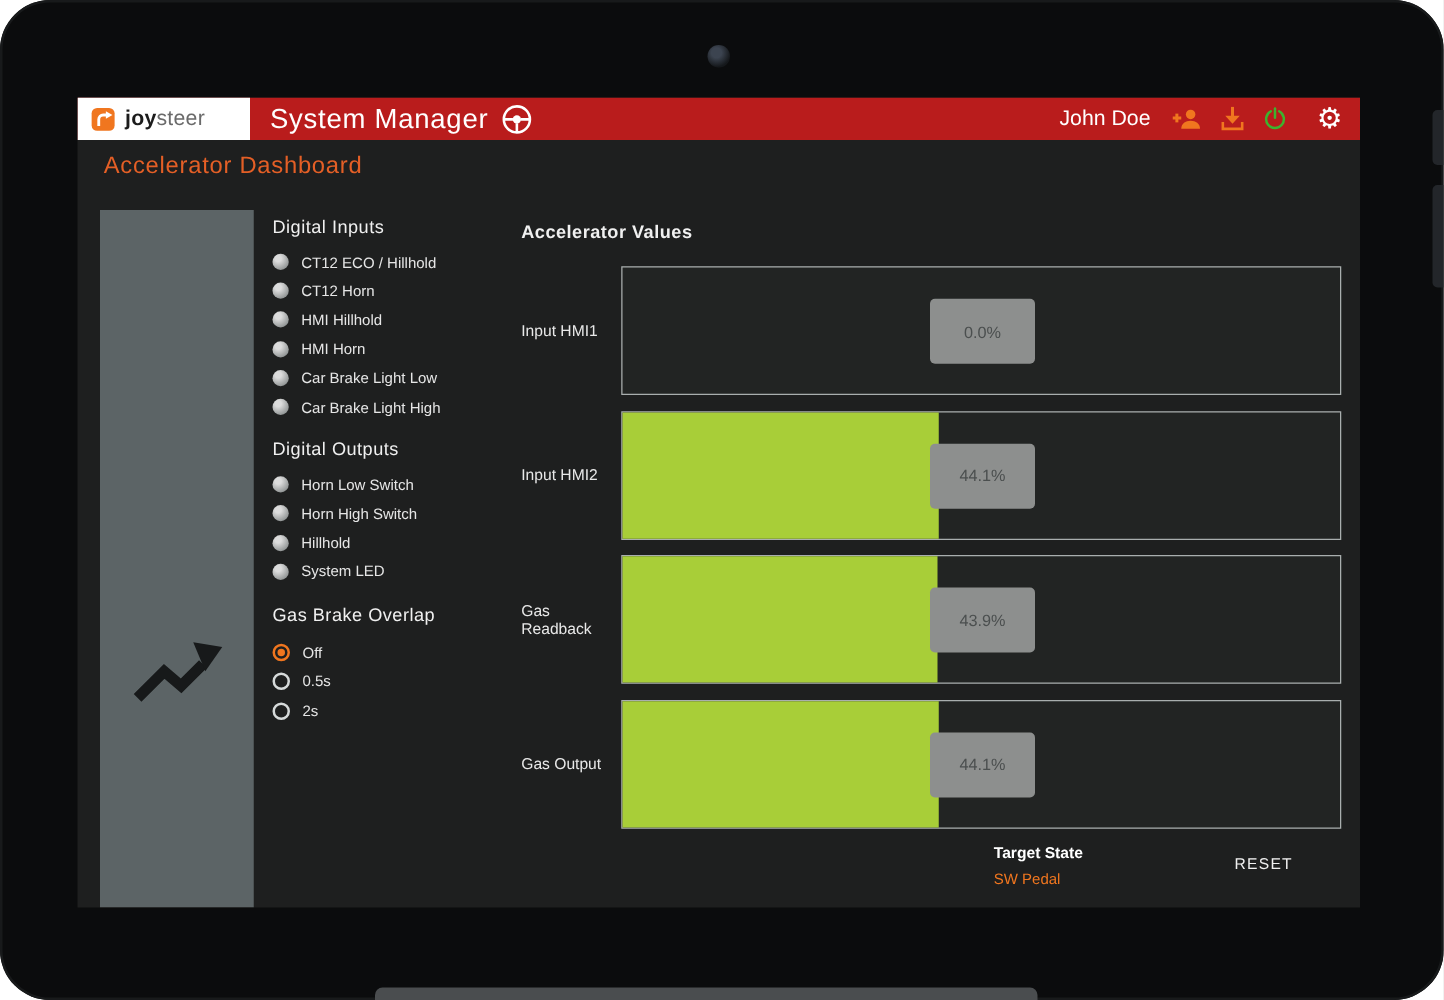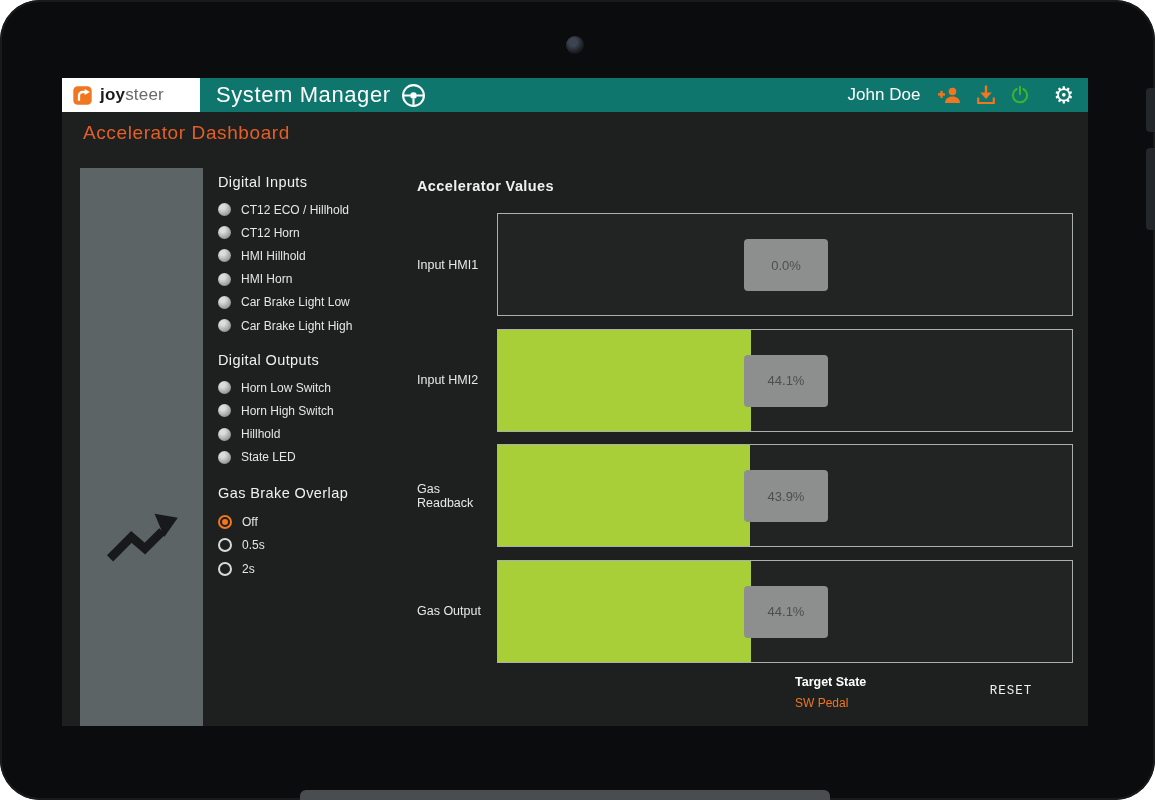--- a/index.html
+++ b/index.html
@@ -10,21 +10,21 @@
   .camera { position:absolute; left:566px; top:36px; width:18px; height:18px; border-radius:50%; background:radial-gradient(circle at 40% 35%, #3c4450 0 25%, #15181b 70%); }
   .side-btn { position:absolute; right:0; width:9px; background:#23262a; border-radius:4px 0 0 4px; }
   .side-btn.b1 { top:88px; height:44px; }
   .side-btn.b2 { top:148px; height:82px; }
   .bottom-grip { position:absolute; left:300px; bottom:0; width:530px; height:10px; background:#4a4d4f; border-radius:6px 6px 0 0; }
 
   
   .screen { position:absolute; left:62px; top:78px; width:1026px; height:648px; background:#1e1f1f; overflow:hidden; }
 
   
-  .appbar { position:absolute; left:0; top:0; width:100%; height:34px; background:#0f766e; display:flex; align-items:center;justify-content:flex-end; }
+  .appbar { position:absolute; left:0; top:0; width:100%; height:34px; background:#b91c1c; display:flex; align-items:center;justify-content:flex-end; }
   .logo-box { width:138px; height:34px; background:#ffffff; display:flex; align-items:center; gap:7px; padding-left:10px; flex:0 0 auto; }
   .logo-text { font-size:17px; color:#6a6a6a; letter-spacing:0.2px; }
   .logo-text b { color:#1c1c1c; font-weight:700; }
   .app-title { color:#ffffff; font-size:22px; font-weight:500; letter-spacing:0.6px; margin-left:16px; white-space:nowrap; }
   .wheel { margin-left:10px; display:flex; }
   .spacer { flex:1; }
   .user-name { color:#ffffff; font-size:17px; margin-right:18px; cursor:default; }
   .bar-icon { display:flex; align-items:center; justify-content:center; margin-right:15px; cursor:pointer; }
   .gear { font-family:"DejaVu Sans",sans-serif; font-size:23px; color:#ffffff; line-height:1; margin:0 14px 0 8px; cursor:pointer; }
 
@@ -56,21 +56,21 @@
   .bar-row { display:flex; align-items:center; height:103px; margin-bottom:12.5px; }
   .bar-label { width:80px; color:#e8e8e8; font-size:12.5px; flex:0 0 auto; }
   .bar { position:relative; width:576px; height:103px; border:1px solid #a9aeae; background:#222423; }
   .bar-fill { position:absolute; left:0; top:0; height:100%; background:#a8ce38; }
   .badge { position:absolute; left:246px; top:25px; width:84px; height:52px; background:#8d8f8e; border-radius:4px; display:flex; align-items:center; justify-content:center; color:#4b4f4f; font-size:13px; }
 
   
   .target-state { position:absolute; left:733px; top:597px; }
   .ts-label { color:#ffffff; font-size:12.5px; font-weight:700; }
   .ts-value { color:#f0761f; font-size:12px; margin-top:7px; }
-  .reset-btn { position:absolute; left:913px; top:606px; width:72px; text-align:center; color:#f0f0f0; font-size:12.5px; letter-spacing:1px; cursor:pointer; background:none; border:none; font-family:Liberation Mono, monospace; }
+  .reset-btn { position:absolute; left:913px; top:606px; width:72px; text-align:center; color:#f0f0f0; font-size:12.5px; letter-spacing:1px; cursor:pointer; background:none; border:none; font-family:Liberation Sans, sans-serif; }
 </style>
 </head>
 <body>
 
 <div class="tablet">
   <div class="camera"></div>
   <div class="side-btn b1"></div>
   <div class="side-btn b2"></div>
   <div class="bottom-grip"></div>
 
@@ -168,21 +168,21 @@
         <div class="d-row">
             <span class="led"></span>
             <span class="d-label">Horn High Switch</span>
           </div>
         <div class="d-row">
             <span class="led"></span>
             <span class="d-label">Hillhold</span>
           </div>
         <div class="d-row">
             <span class="led"></span>
-            <span class="d-label">State LED</span>
+            <span class="d-label">System LED</span>
           </div>
       </div>
 
       <h2 class="sec-head head-gbo">Gas Brake Overlap</h2>
       <div class="r-list">
         <div class="r-row">
             <span class="radio selected"></span>
             <span class="d-label">Off</span>
           </div>
         <div class="r-row">

